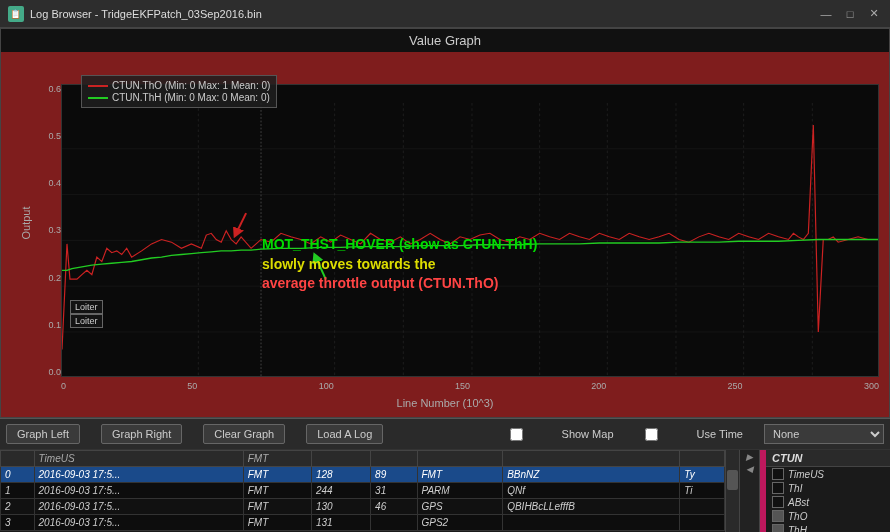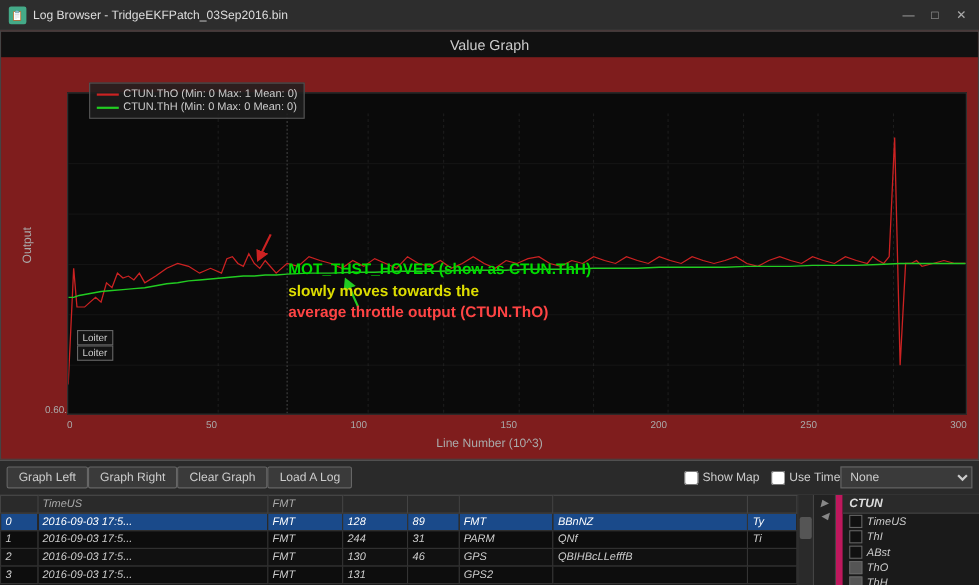--- a/index.html
+++ b/index.html
@@ -82,21 +82,21 @@
     }
 
     
     .y-ticks {
       position: absolute;
       left: 40px;
       top: 55px;
       bottom: 40px;
       width: 20px;
       display: flex;
-      flex-direction: row;
+      flex-direction: column;
       justify-content: space-between;
       align-items: flex-end;
     }
     .y-tick { font-size: 9px; color: #aaa; }
 
     
     .x-ticks {
       position: absolute;
       left: 60px;
       right: 10px;
@@ -152,37 +152,37 @@
       color: #ccc;
     }
 
     
     .toolbar {
       background: #2a2a2a;
       height: 32px;
       display: flex;
       align-items: center;
       padding: 0 6px;
-      gap: 0;
+      gap: 21px;
       border-top: 1px solid #555;
       border-bottom: 1px solid #333;
     }
     .toolbar-btn {
       background: #3a3a3a;
       border: 1px solid #666;
       color: #ccc;
       padding: 3px 10px;
       font-size: 11px;
       cursor: pointer;
       border-radius: 2px;
     }
     .toolbar-separator { flex: 1; }
     .toolbar-check-group { display: flex; align-items: center; gap: 4px; margin-left: 10px; }
     .toolbar-check-group input { cursor: pointer; }
-    .toolbar-check-group label { font-size: 11px; color: #ccc; cursor: pointer; }
+    .toolbar-check-group label { font-size: 11px; color: #ccc; cursor: pointer; margin-left: 35px; }
     .toolbar-select { background: #3a3a3a; border: 1px solid #666; color: #ccc; padding: 2px 4px; font-size: 11px; cursor: pointer; min-width: 120px; }
 
     
     .data-section {
       display: flex;
       height: 92px;
       background: #1a1a1a;
       font-style: italic;
     }
 

